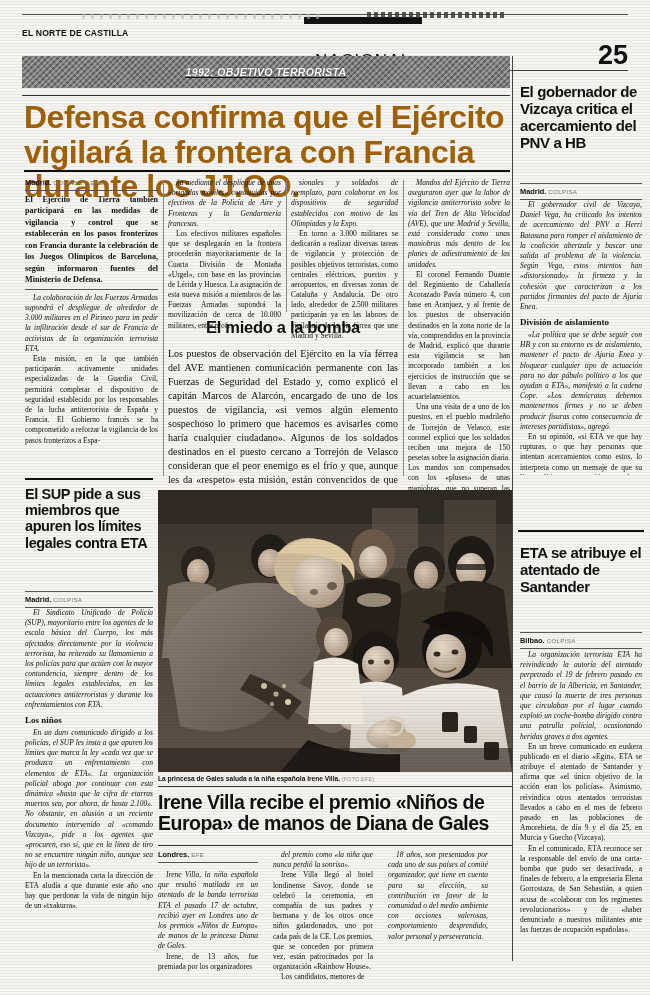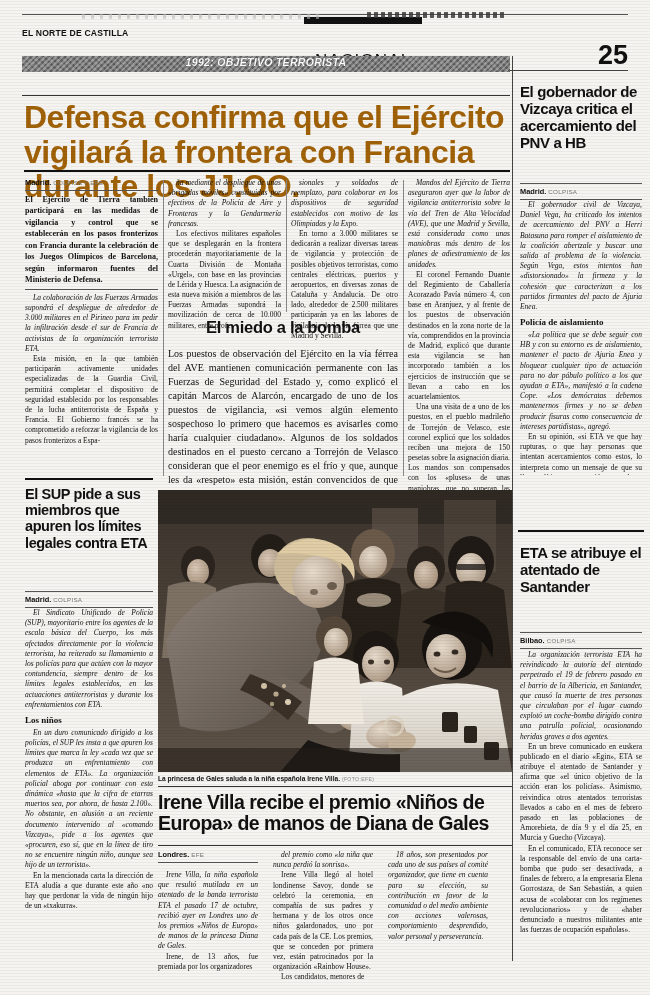--- a/index.html
+++ b/index.html
@@ -27,25 +27,25 @@
   .mh-section{font-family:Liberation Sans, sans-serif;font-size:17px;letter-spacing:1.2px;line-height:1;margin-top:28px;}
   .mh-page{font-family:"Liberation Sans",sans-serif;font-weight:bold;font-size:27px;line-height:.85;}
   .mh-rule{border-top:1px solid #444;margin-top:3px;}
   .mh-specks{position:absolute;left:60px;top:0px;width:240px;height:5px;
      background:repeating-linear-gradient(90deg,#bbb 0 3px,transparent 3px 9px);opacity:.55;}
   .mh-specks2{position:absolute;left:345px;top:-2px;width:140px;height:6px;
      background:repeating-linear-gradient(90deg,#333 0 4px,transparent 4px 7px);opacity:.8;}
 
   
   .banner{
-    position:absolute;left:22px;top:56px;width:488px;height:16px;
+    position:absolute;left:22px;top:56px;width:488px;height:32px;
     background:#777;
     background-image:repeating-linear-gradient(135deg,rgba(255,255,255,.28) 0 2px,transparent 2px 4px),
                      repeating-linear-gradient(45deg,rgba(0,0,0,.22) 0 2px,transparent 2px 5px);
-    display:flex;align-items:flex-start;justify-content:center;
+    display:flex;align-items:center;justify-content:center;text-decoration:underline;
   }
   .banner span{
     font-family:"Liberation Sans",sans-serif;font-style:italic;font-weight:bold;
     font-size:10.5px;color:#fff;letter-spacing:.3px;
     text-shadow:0 0 1px rgba(0,0,0,.6);
   }
   .kicker{
     position:absolute;left:22px;top:80px;width:488px;
     font-family:"Liberation Sans",sans-serif;font-size:9.3px;color:#1a1a1a;
   }
@@ -387,21 +387,21 @@
     <div class="byline">
       <span>Madrid.</span>
       <span class="agency">COLPISA</span>
     </div>
     <div class="thinrule"></div>
   </div>
   <div id="gov-body">
     <div class="body para">
         <p>El gobernador civil de Vizcaya, Daniel Vega, ha criticado los intentos de acercamiento del PNV a Herri Batasuna para romper el aislamiento de la coalición abertzale y buscar una salida al problema de la violencia. Según Vega, estos intentos han «distorsionado» la firmeza y la cohesión que caracterizan a los partidos firmantes del pacto de Ajuria Enea.</p>
       </div>
-    <div class="subhead">Policía de aislamiento</div>
+    <div class="subhead">División de aislamiento</div>
     <div class="body para">
         <p>«La política que se debe seguir con HB y con su entorno es de aislamiento, mantener el pacto de Ajuria Enea y bloquear cualquier tipo de actuación para no dar pábulo político a los que ayudan a ETA», manifestó a la cadena Cope. «Los demócratas debemos mantenernos firmes y no se deben producir fisuras como consecuencia de intereses partidistas», agregó.</p>
         <p>En su opinión, «si ETA ve que hay rupturas, o que hay personas que intentan acercamientos como estos, lo interpreta como un mensaje de que su línea política y su actuación va por buen camino».</p>
       </div>
   </div>
 
   <div class="rail-sep" style="top:530px;"></div>
 
   <div class="rail-head" id="eta-head">ETA se atribuye el atentado de Santander</div>
   <div id="eta-meta">

